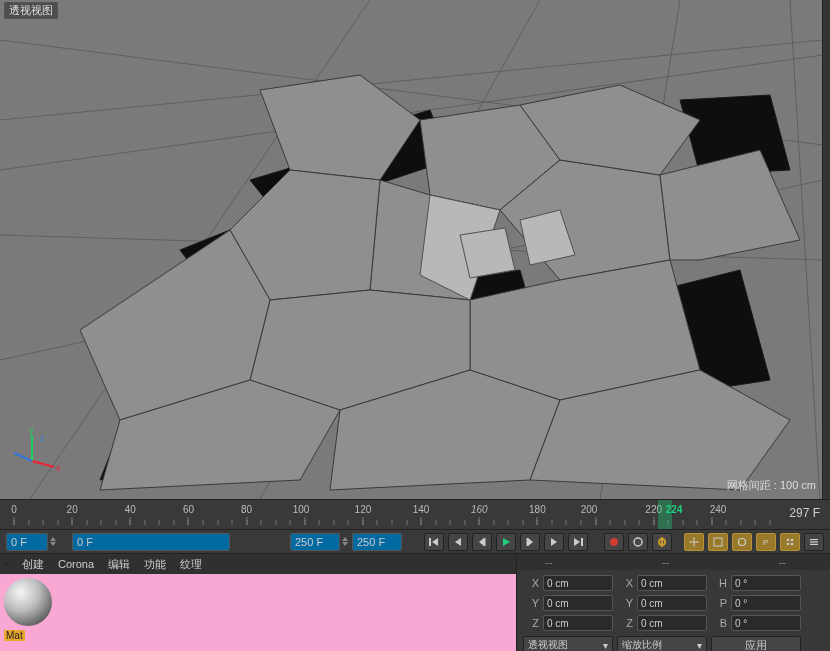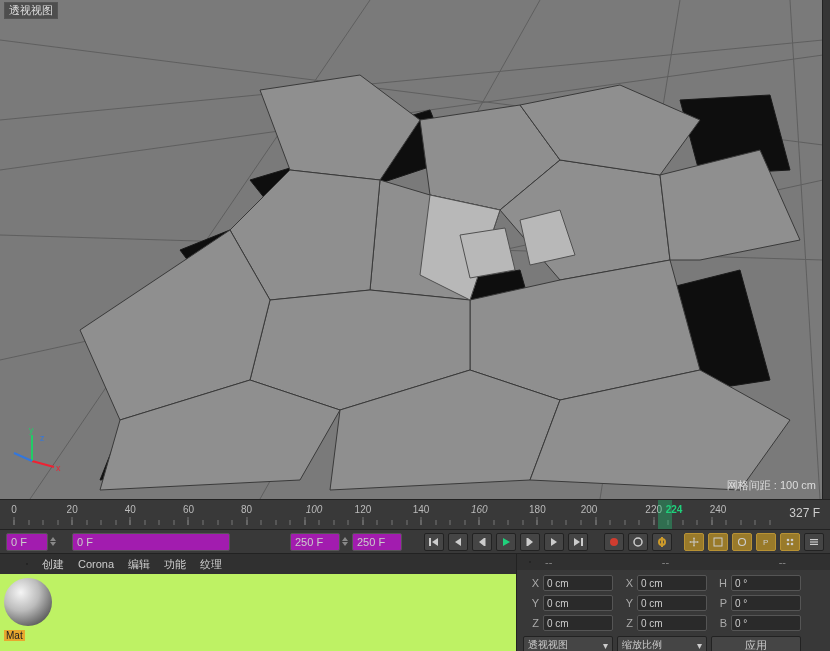--- a/index.html
+++ b/index.html
@@ -13,39 +13,39 @@
 
   .timeline { position: absolute; left: 0; top: 499px; width: 830px; height: 30px; background: #393939; border-top:1px solid #222; }
   .ruler { position: relative; height: 30px; display: flex; align-items: flex-start; }
   .tick { position: absolute; top: 4px; font-size: 10px; color: #bbb; text-align: center; transform: translateX(-50%); }
   .tick.current { color: #1fd17c; font-weight: bold; }
   .tick-mark { position:absolute; top:17px; width:1px; height:8px; background:#777; transform:translateX(-50%);}
   .frame-indicator { position:absolute; top:0; width:14px; height:30px; background:#1fd17c; opacity:0.35; transform:translateX(-50%);}
   .frame-display { position:absolute; right:10px; top:6px; font-size:12px; color:#ccc; }
 
   .transport { position: absolute; left: 0; top: 529px; width: 830px; height: 24px; background: #393939; display:flex; align-items:center; gap:4px; padding:0 6px; border-top:1px solid #222;}
-  .field { background:#a21caf; border:1px solid #555; color:#ccc; font-size:11px; height:18px; padding:0 4px; display:flex; align-items:center; border-radius:2px;}
+  .field { background:#0369a1; border:1px solid #555; color:#ccc; font-size:11px; height:18px; padding:0 4px; display:flex; align-items:center; border-radius:2px;}
   .arrow-pair { display:flex; flex-direction:column; justify-content:center; height:18px; margin-left:-2px;}
   .mini-arrow { width:0;height:0;border-left:3px solid transparent;border-right:3px solid transparent; cursor:pointer;}
   .mini-arrow.up{border-bottom:4px solid #888; margin-bottom:1px;}
   .mini-arrow.down{border-top:4px solid #888;}
 
   .tbtn { width:20px; height:18px; background:#454545; border:1px solid #222; display:flex; align-items:center; justify-content:center; cursor:pointer; border-radius:2px;}
   .tbtn.play svg{fill:#1fd17c;}
   .tbtn.rec svg{fill:#d13c2f;}
   .tbtn.key svg{fill:#cc9a2b;}
   .tbtn.active{background:#997a2a; border-color:#b89234;}
   .tbtn svg{width:10px;height:10px;fill:#ccc;}
 
   .bottom { position:absolute; left:0; top:553px; width:830px; height:98px; background:#353535; border-top:1px solid #222; display:flex;}
   .mat-panel { width:516px; height:98px; display:flex; flex-direction:column;}
-  .mat-menu { height:20px; display:flex; align-items:center; gap:2px; padding:0 20px; background:#303030;}
+  .mat-menu { height:20px; display:flex; align-items:center; gap:2px; padding:0 0; background:#303030;}
   .mat-menu span { padding:2px 6px; cursor:pointer; font-size:11px;}
   .mat-menu .icon-small{ width:14px;height:14px; display:inline-flex; align-items:center; justify-content:center;}
-  .mat-area { flex:1; background:#bef264; padding:4px; position:relative;text-decoration:underline;}
+  .mat-area { flex:1; background:#f9a8d4; padding:4px; position:relative;text-decoration:underline;}
   .mat-ball { width:48px; height:48px; border-radius:50%; background: radial-gradient(circle at 35% 30%, #f5f5f5, #bcbcbc 40%, #666 75%, #333); position:relative;}
   .mat-name { position:absolute; left:4px; top:56px; background:#e8a82e; color:#222; font-size:10px; padding:0 2px;}
 
   .coord-panel { flex:1; height:98px; background:#383838; border-left:1px solid #222; display:flex; flex-direction:column;}
   .coord-menu { height:20px; display:flex; align-items:center; gap:2px; padding:0 6px; background:#303030;}
   .coord-menu .icon-small{ width:14px;height:14px; display:inline-flex; align-items:center; justify-content:center;}
   .coord-menu span{padding:2px 6px; font-size:11px; color:#888;}
   .coord-grid { flex:1; display:grid; grid-template-columns: 16px 70px 16px 70px 16px 70px; grid-template-rows: repeat(3,18px) 22px; gap:2px 4px; padding:4px 6px; align-items:center;}
   .clabel{ text-align:right; font-size:11px; color:#aaa;}
   .cfield{ background:#2a2a2a; border:1px solid #555; height:16px; font-size:10px; color:#ccc; padding:0 3px; display:flex; align-items:center; border-radius:2px;}
@@ -129,21 +129,21 @@
       <div class="tick" style="left: 14px;">0</div>
       <div class="tick-mark" style="left: 14px;"></div>
       <div class="tick" style="left: 72.1538px;">20</div>
       <div class="tick-mark" style="left: 72.1538px;"></div>
       <div class="tick" style="left: 130.308px;">40</div>
       <div class="tick-mark" style="left: 130.308px;"></div>
       <div class="tick" style="left: 188.462px;">60</div>
       <div class="tick-mark" style="left: 188.462px;"></div>
       <div class="tick" style="left: 246.615px;">80</div>
       <div class="tick-mark" style="left: 246.615px;"></div>
-      <div class="tick" style="left: 314px; font-style: italic;">100</div>
+      <div class="tick" style="left: 301px;">100</div>
       <div class="tick-mark" style="left: 304.769px;"></div>
       <div class="tick" style="left: 362.923px;">120</div>
       <div class="tick-mark" style="left: 362.923px;"></div>
       <div class="tick" style="left: 421.077px;">140</div>
       <div class="tick-mark" style="left: 421.077px;"></div>
       <div class="tick" style="left: 479.231px; font-style: italic;">160</div>
       <div class="tick-mark" style="left: 479.231px;"></div>
       <div class="tick" style="left: 537.385px;">180</div>
       <div class="tick-mark" style="left: 537.385px;"></div>
       <div class="tick" style="left: 589px;">200</div>
@@ -201,21 +201,21 @@
       <div class="tick-mark" style="left: 682.769px; height: 5px; top: 20px;"></div>
       <div class="tick-mark" style="left: 697.308px; height: 5px; top: 20px;"></div>
       <div class="tick-mark" style="left: 711.846px; height: 5px; top: 20px;"></div>
       <div class="tick-mark" style="left: 726.385px; height: 5px; top: 20px;"></div>
       <div class="tick-mark" style="left: 740.923px; height: 5px; top: 20px;"></div>
       <div class="tick-mark" style="left: 755.462px; height: 5px; top: 20px;"></div>
       <div class="tick-mark" style="left: 770px; height: 5px; top: 20px;"></div>
       <div class="frame-indicator" style="left: 665.323px;"></div>
       <div class="tick current" style="left: 674px;">224</div>
     </div>
-  <div class="frame-display">327 F</div>
+  <div class="frame-display">297 F</div>
 </div>
 
 <div class="transport">
   <div class="field" style="width:42px;">0 F</div>
   <div class="arrow-pair">
       <div class="mini-arrow up"></div>
       <div class="mini-arrow down"></div>
     </div>
   <div style="width:8px;"></div>
   <div class="field" style="width:158px;">0 F</div>

